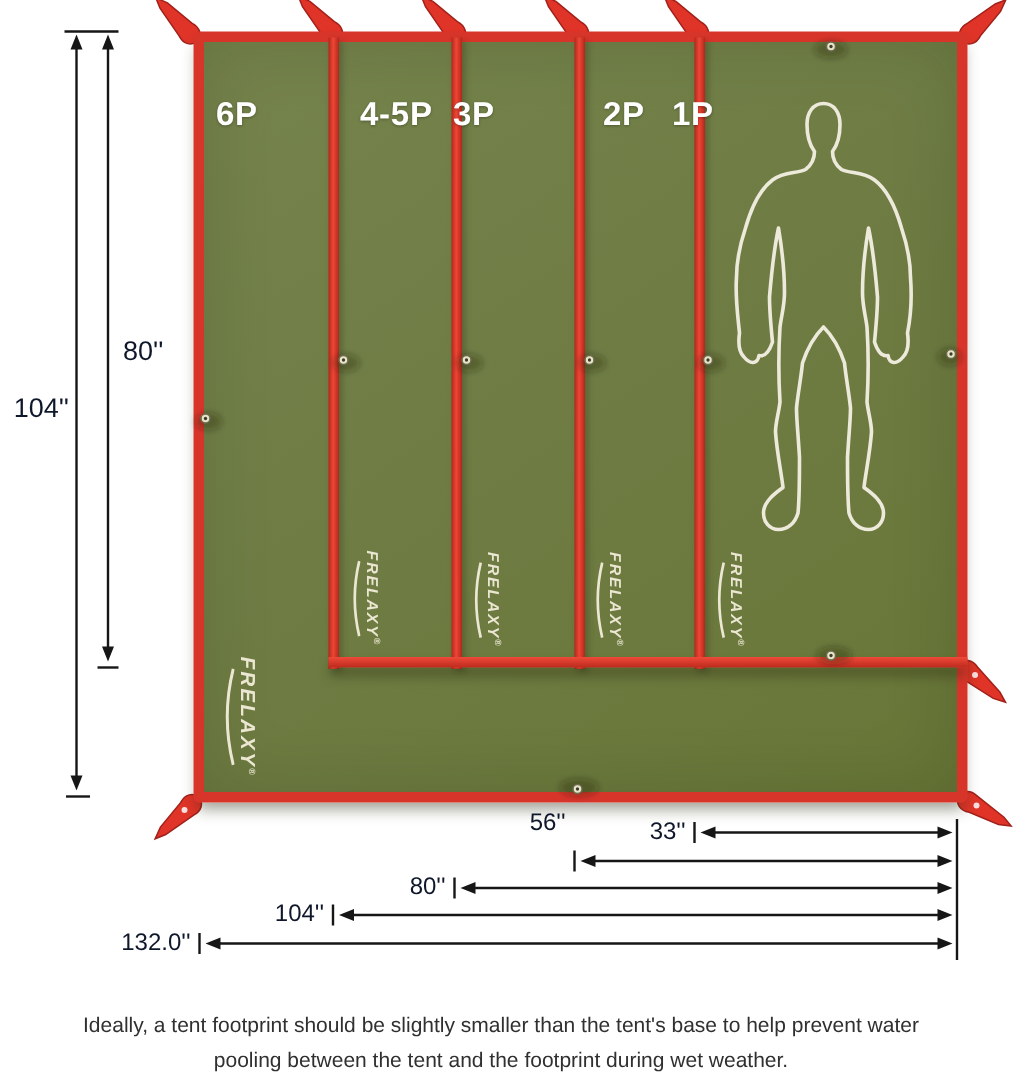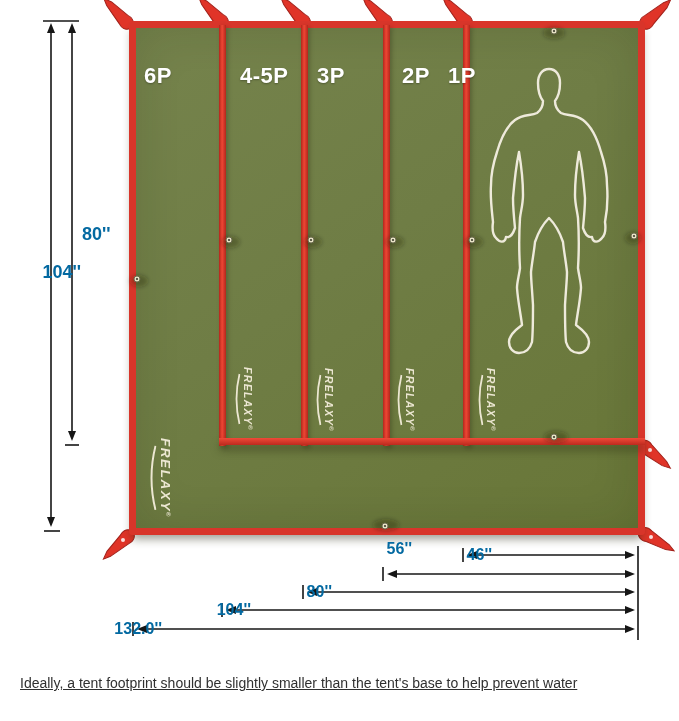--- a/index.html
+++ b/index.html
@@ -34,28 +34,28 @@
     transform:translate(-50%,-50%) rotate(90deg);transform-origin:center;
   }
   .logo .brand-text{
     font-weight:700;font-style:italic;color:#ece7d2;letter-spacing:1.3px;white-space:nowrap;
   }
   .logo.small .brand-text{font-size:10.5px;}
   .logo.big .brand-text{font-size:13.5px;letter-spacing:1.6px;}
   .logo sup{font-size:6px;font-style:normal;}
   
   .dim{
-    position:absolute;color:#0369a1;font-weight:700;font-size:16px;white-space:nowrap;
-  }
-  .dim.right-align{text-align:right;margin-left:35px;}
+    position:absolute;color:#0f172a;font-weight:400;font-size:16px;white-space:nowrap;
+  }
+  .dim.right-align{text-align:right;}
   .dim-left{font-size:18px;}
   
   .caption{
-    position:absolute;left:20px;top:672px;width:628px;text-align:left;
-    color:#303030;font-size:14px;line-height:23px;text-decoration:underline;
+    position:absolute;left:20px;top:672px;width:628px;text-align:center;
+    color:#303030;font-size:14px;line-height:23px;
   }
   svg.overlay{position:absolute;left:0;top:0;pointer-events:none;}
 </style>
 </head>
 <body>
 
 <div id="stage">
 
   <svg class="overlay" width="679" height="721">
     <defs>
@@ -158,21 +158,21 @@
         C94,186 94,168 93,152 C92,144 90,138 90,129 C90,114 92,98 94,86
         C97,100 99,120 100,132 C100,142 99,152 98,162 C100,168 103,172 107,171
         C108,177 113,177 117,172 C120,169 121,163 120,156 C122,146 123,132 122,119
         C122,108 120,98 116,86 C112,72 106,60 98,54 C90,48 82,50 76,47
         C72,44 70,40 70,35 C73,31 75,25 75,17 C75,9 71,3 64,3 Z"></path>
     </g>
   </svg>
 
   <div class="panel-label" style="left:144px">6P</div>
   <div class="panel-label" style="left:240px">4-5P</div>
-  <div class="panel-label" style="left:317px">3P</div>
+  <div class="panel-label" style="left:302px">3P</div>
   <div class="panel-label" style="left:402px">2P</div>
   <div class="panel-label" style="left:448px">1P</div>
 
   <div class="logo big" style="left:161px;top:478px">
     <span class="brand-text"><span>FRELAXY</span><sup>®</sup></span>
     <svg width="68" height="7">
         <path d="M2,1 Q34,9 66,1" fill="none" stroke="#ece7d2" stroke-width="2"></path>
       </svg>
   </div>
   <div class="logo small" style="left:244px;top:399px">
@@ -235,23 +235,24 @@
       <path d="M226,610 L236,606 L236,614 Z"></path>
         <path d="M635,610 L625,606 L625,614 Z"></path>
       <path d="M137,629 L147,625 L147,633 Z"></path>
         <path d="M635,629 L625,625 L625,633 Z"></path>
     </g>
   </svg>
 
   <div class="dim dim-left right-align" style="left:0;width:46px;top:262px">104''</div>
   <div class="dim dim-left" style="left:82px;top:224px">80''</div>
 
-  <div class="dim right-align" style="left:377px;width:80px;top:546px">46''</div>
+  <div class="dim right-align" style="left:377px;width:80px;top:546px">33''</div>
   <div class="dim right-align" style="left:297px;width:80px;top:540px">56''</div>
   <div class="dim right-align" style="left:217px;width:80px;top:583px">80''</div>
   <div class="dim right-align" style="left:136px;width:80px;top:601px">104''</div>
   <div class="dim right-align" style="left:37px;width:90px;top:620px">132.0''</div>
 
   <div class="caption">
     <div>Ideally, a tent footprint should be slightly smaller than the tent's base to help prevent water</div>
+    <div>pooling between the tent and the footprint during wet weather.</div>
   </div>
 
 </div>
 
 </body></html>

